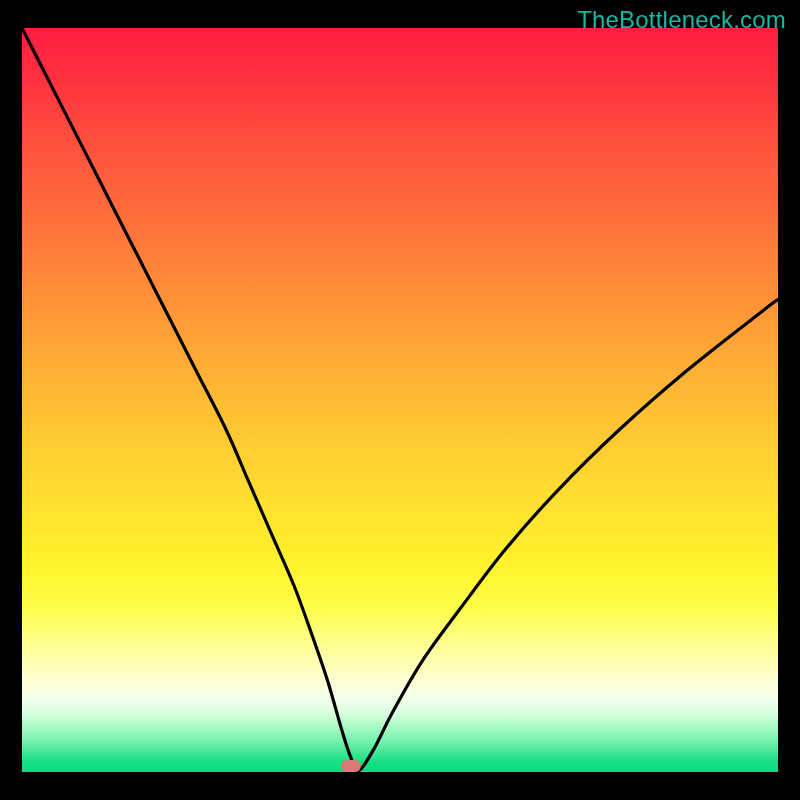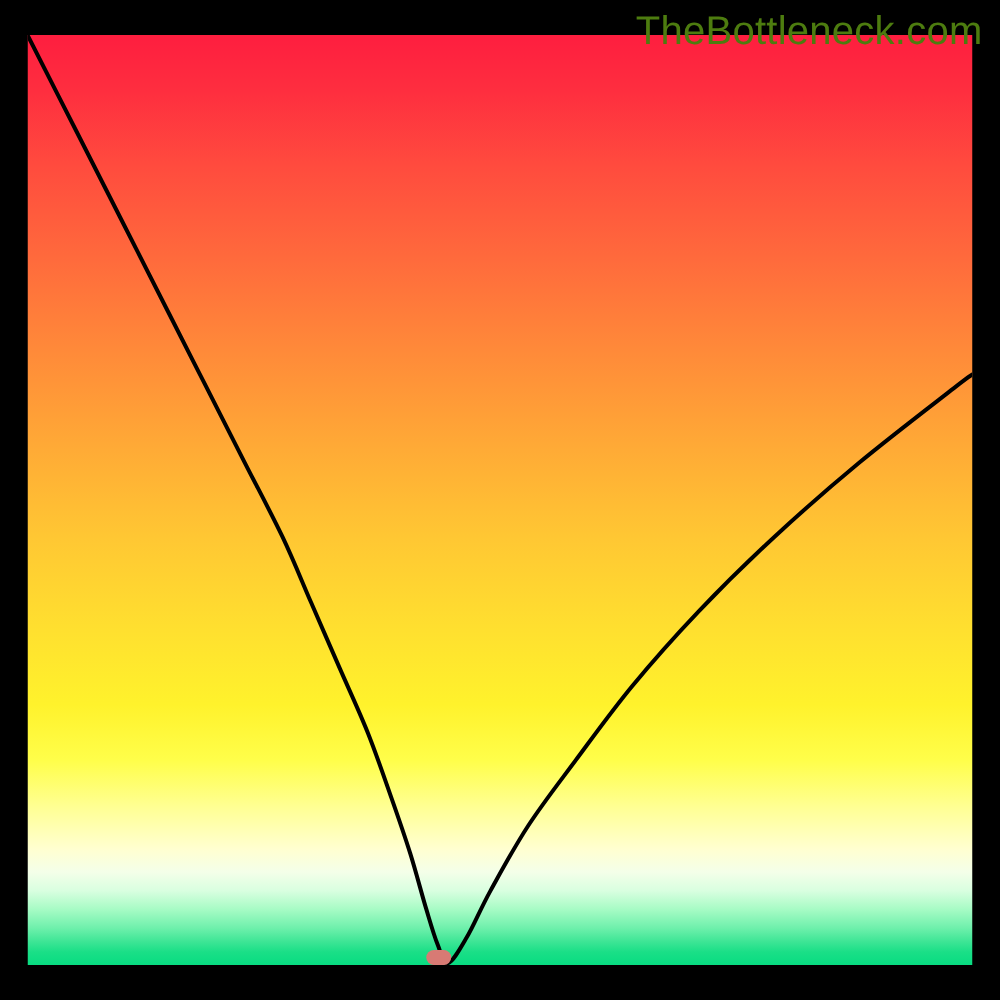--- a/index.html
+++ b/index.html
@@ -14,22 +14,22 @@
   .frame {
     position: relative;
     width: 800px;
     height: 800px;
     background: #000;
   }
   .watermark {
     position: absolute;
     top: 6px;
     right: 14px;
-    color: #4d7c0f;
-    font-size: 32px;
+    color: #14b8a6;
+    font-size: 24px;
     font-weight: 400;
     letter-spacing: 0.2px;
     z-index: 50;
   }
   .plot {
     position: absolute;
     left: 22px;
     top: 28px;
     width: 756px;
     height: 744px;

